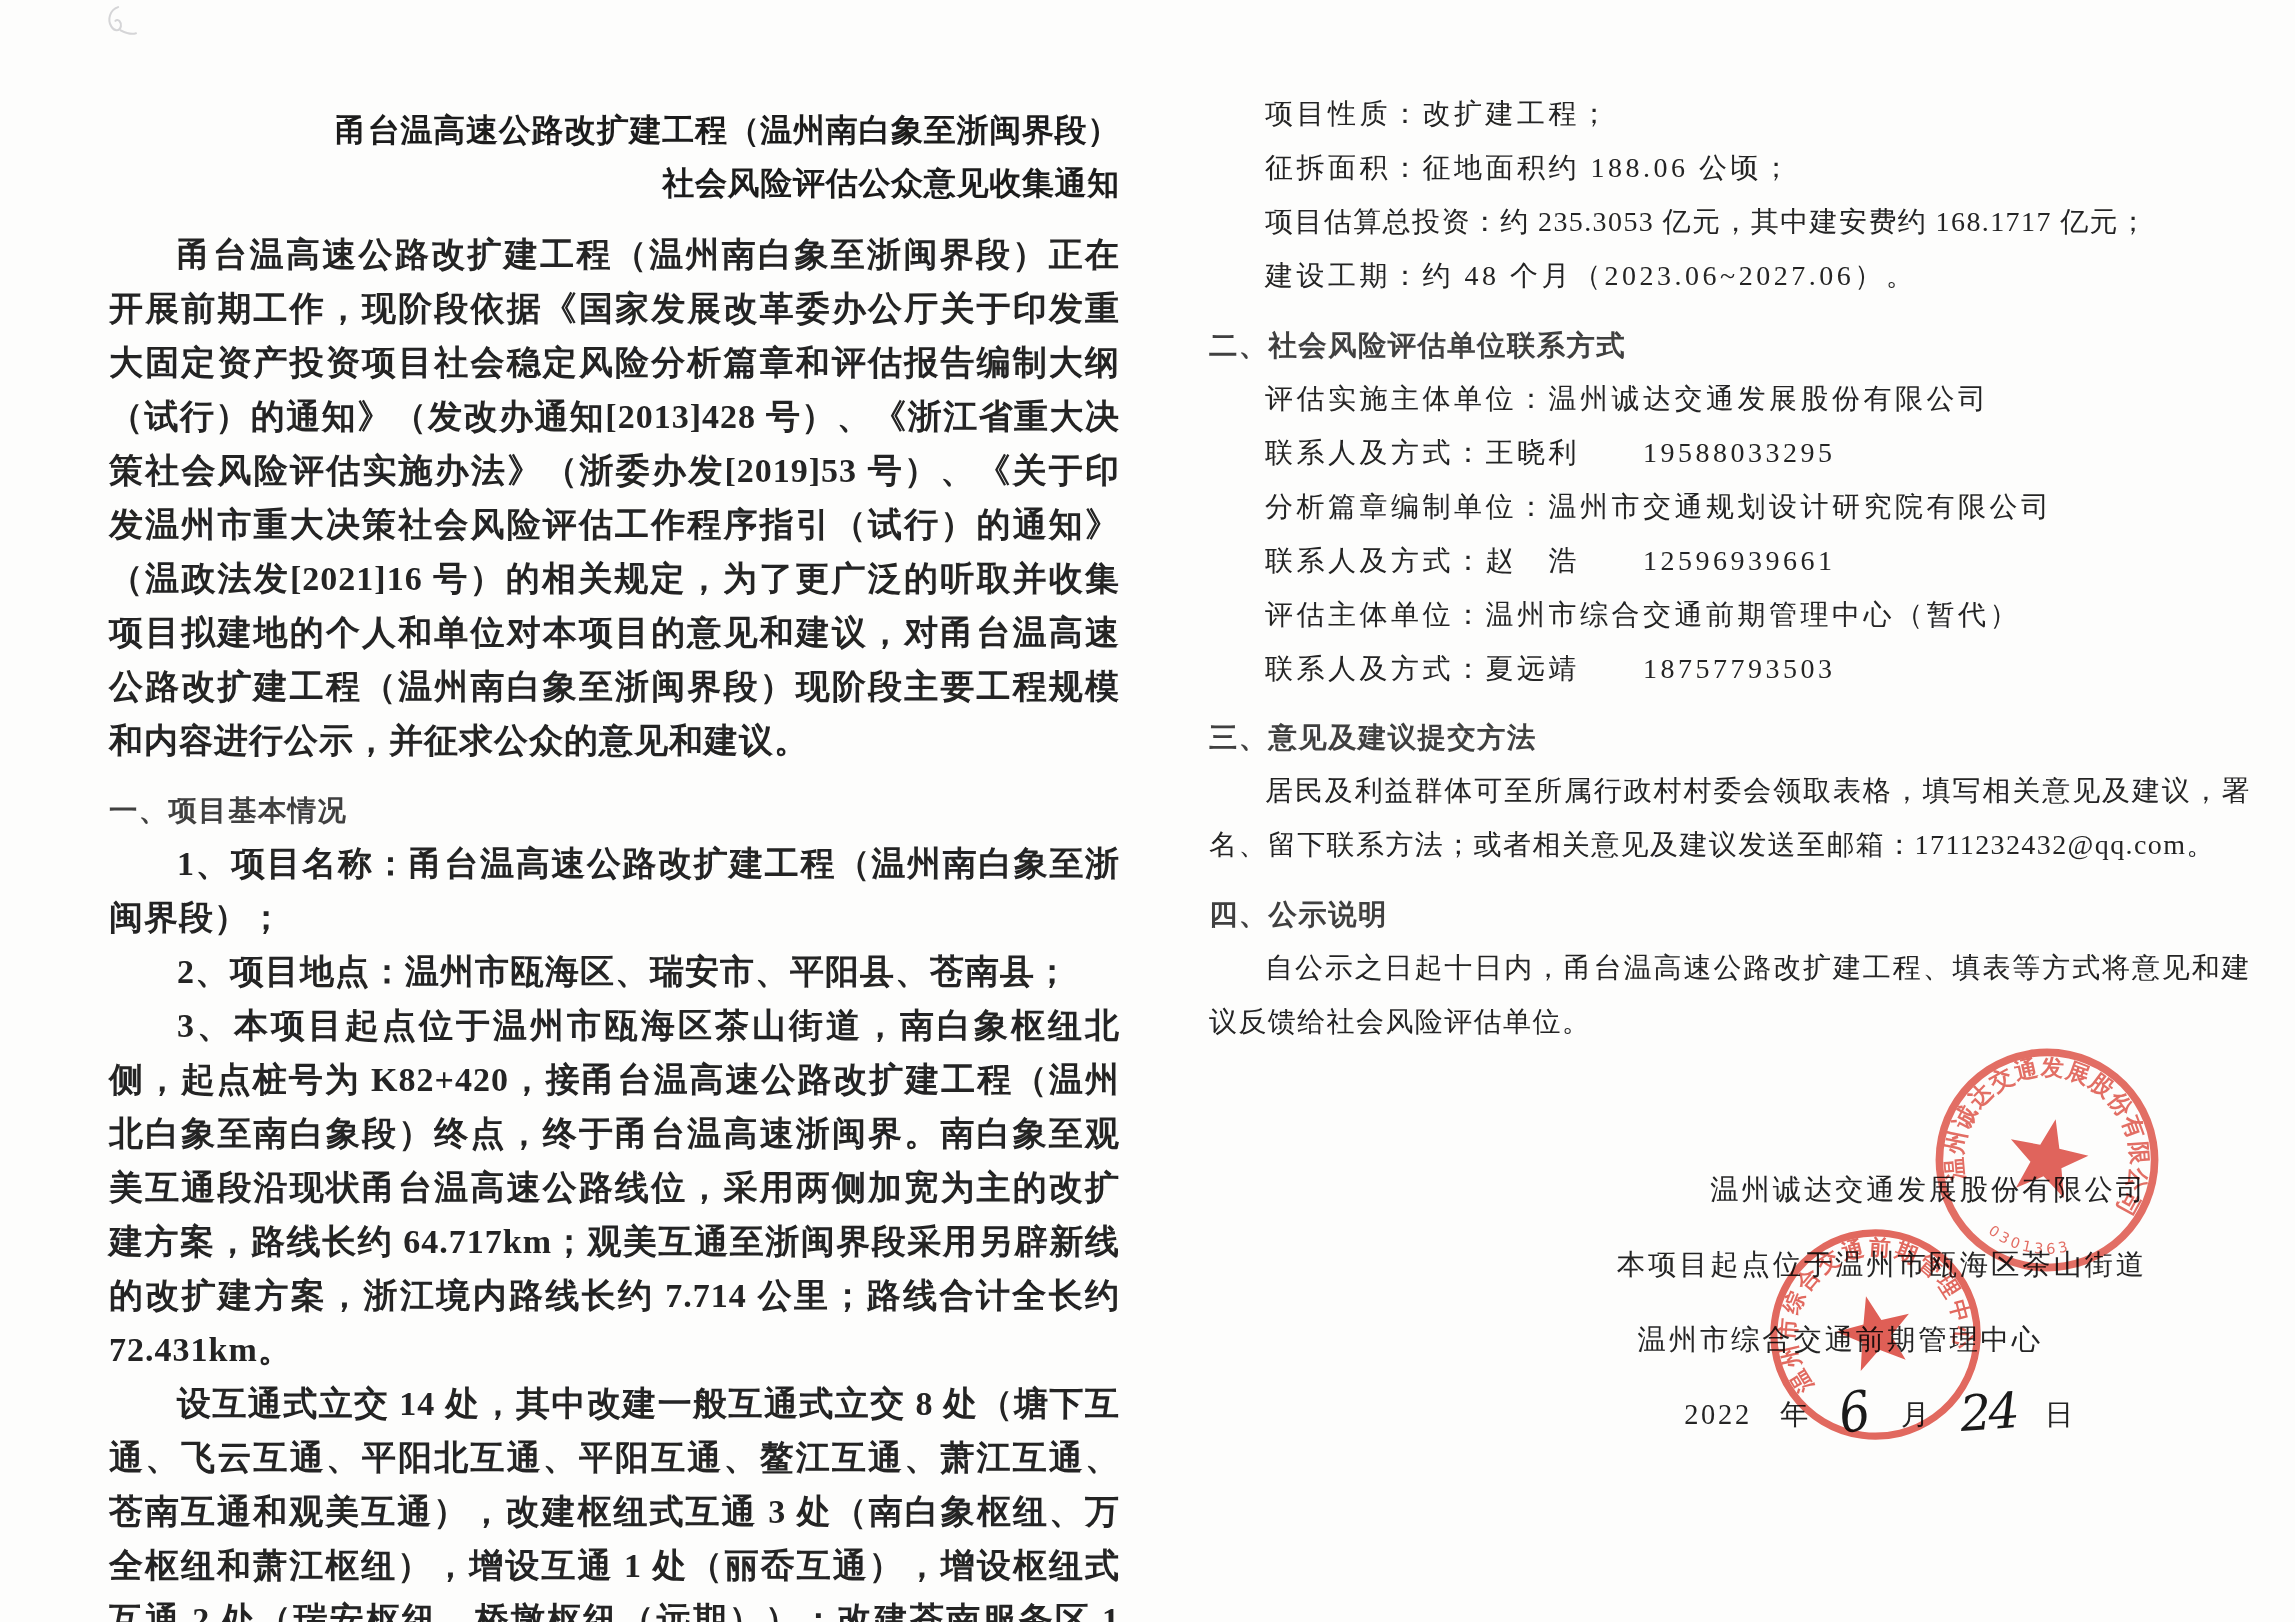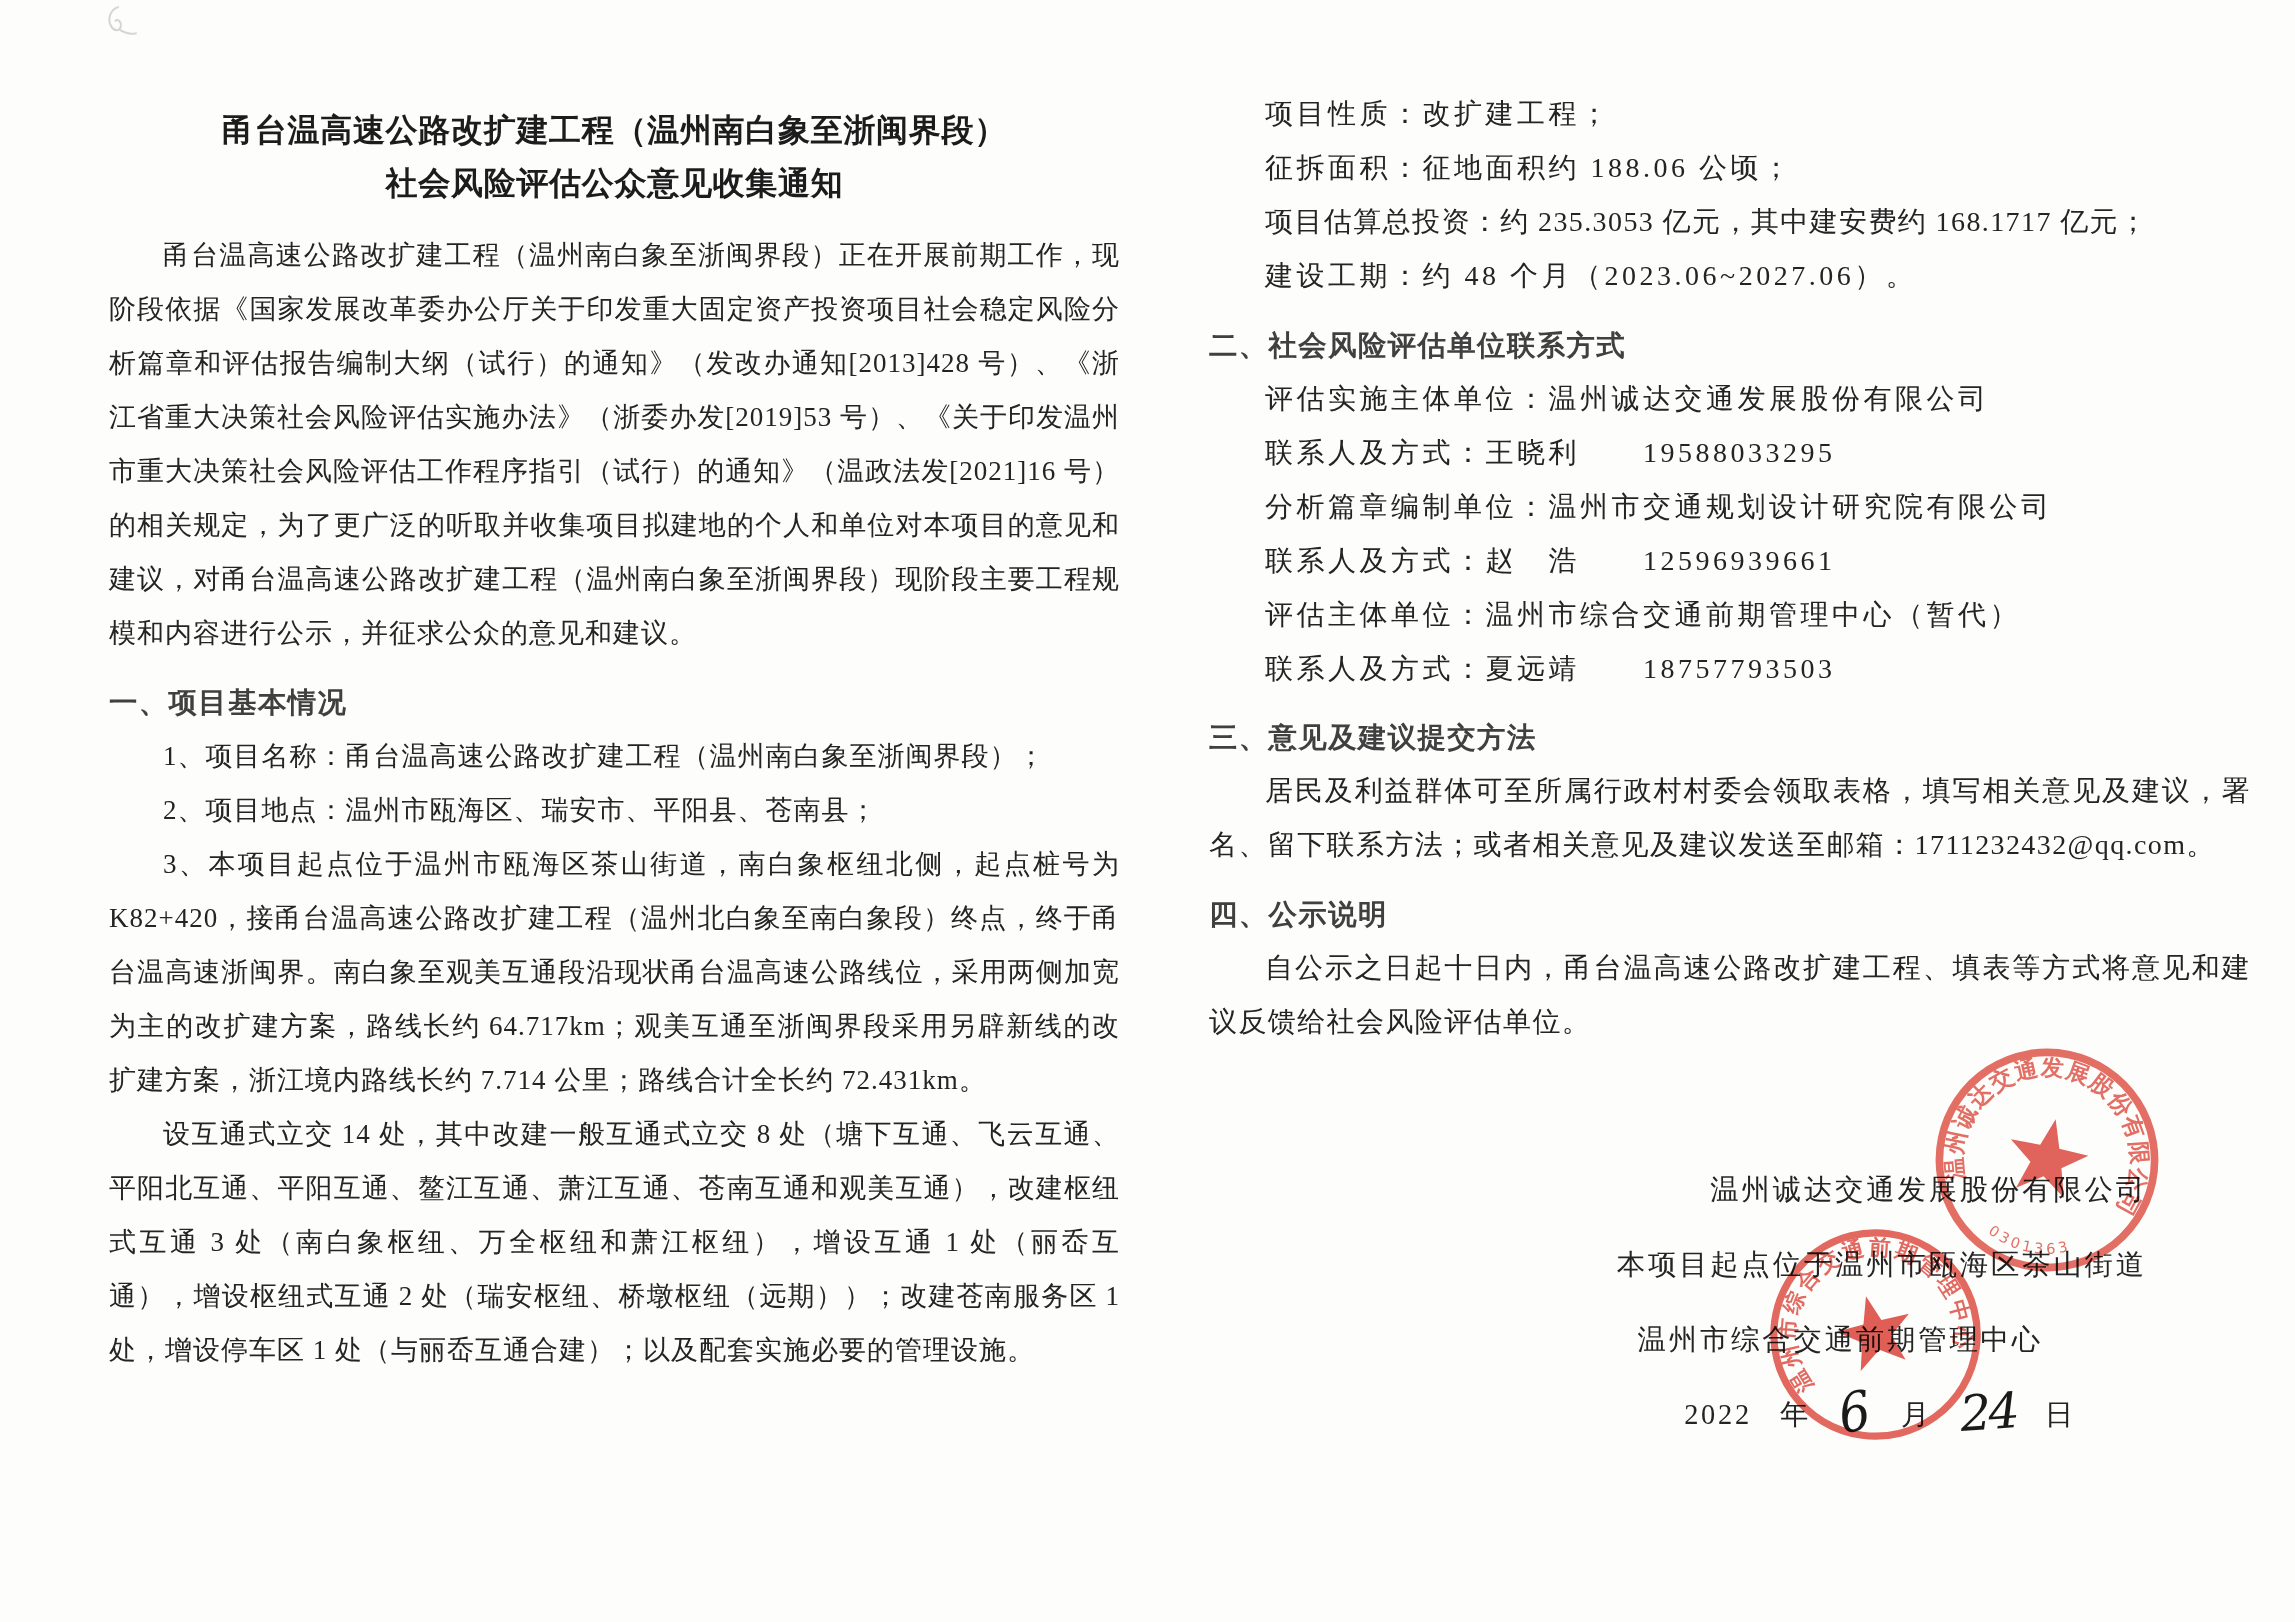--- a/index.html
+++ b/index.html
@@ -3,22 +3,22 @@
 <meta charset="utf-8">
 <style>
   html,body{margin:0;padding:0;background:#e9e9e9;}
   .page{
     position:relative;width:2295px;height:1623px;background:#fdfdfc;
     font-family:"Liberation Serif","DejaVu Serif",serif;color:#242424;overflow:hidden;
   }
   p{margin:0;}
   .col-left{position:absolute;left:109px;top:104px;width:1011px;}
   .col-right{position:absolute;left:1209px;top:87px;width:1042px;}
-  .doc-title{text-align:center;font-weight:bold;font-size:32px;line-height:53px;letter-spacing:0.7px;color:#1c1c1c;}
-  .body-text{font-size:27px;line-height:54px;letter-spacing:1px;text-align:justify;}
+  .doc-title{text-align:right;font-weight:bold;font-size:32px;line-height:53px;letter-spacing:0.7px;color:#1c1c1c;}
+  .body-text{font-size:34px;line-height:54px;letter-spacing:1px;text-align:justify;font-weight:bold;}
   .indent{text-indent:2em;}
   .mt{margin-top:18px;}
   .sec-heading{
     font-family:"Liberation Sans","DejaVu Sans",sans-serif;font-weight:bold;
     font-size:28.4px;line-height:54px;letter-spacing:1.4px;margin-top:14.6px;color:#404040;
   }
   .col-right .line{font-size:28px;line-height:54px;letter-spacing:3.5px;white-space:pre-wrap;text-indent:2em;}
   .col-right .para{font-size:28px;line-height:54px;letter-spacing:1.4px;text-align:justify;text-indent:2em;}
   .sig{font-size:28.4px;line-height:75px;letter-spacing:2.8px;text-align:right;white-space:nowrap;}
   .sig-block{margin-top:103px;}

